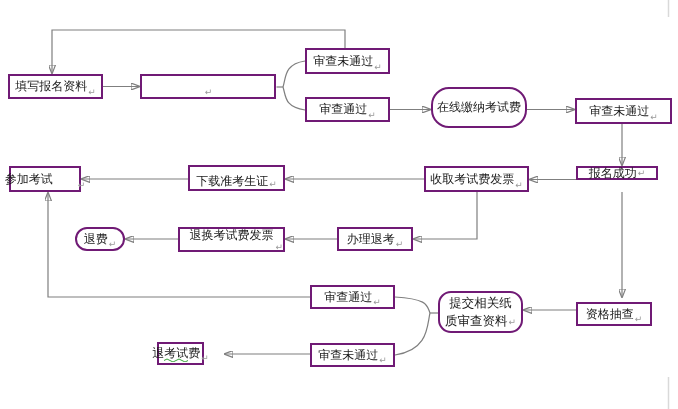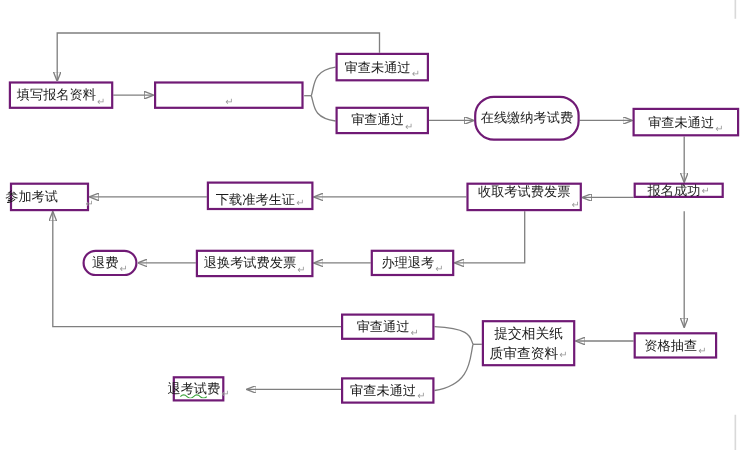--- a/index.html
+++ b/index.html
@@ -12,21 +12,21 @@
     stroke:#7f7f7f;stroke-width:1.2;fill:none;
   }
   #connectors .faint{stroke:#d9d9d9;stroke-width:1.5;}
   .node{
     position:absolute;box-sizing:border-box;border:2px solid #701a75;
     background:transparent;color:#1a1a1a;font-size:12px;line-height:1.25;
     display:flex;align-items:center;justify-content:center;text-align:center;
     white-space:nowrap;
   }
   .node .mark{font-size:9px;color:#999;margin-left:1px;align-self:flex-end;line-height:1;}
-  .twoline{white-space:normal;line-height:1.45;font-size:12.5px;}
+  .twoline{white-space:normal;line-height:1.45;font-size:12.5px;border-radius:13px;}
   .squiggle{position:absolute;left:4px;bottom:1px;}
   .squiggle path{stroke:#3aa23a;stroke-width:1;fill:none;}
 </style>
 </head>
 <body>
 
 <div id="stage">
 
   <svg id="connectors" viewBox="0 0 678 409" xmlns="http://www.w3.org/2000/svg">
     <defs>
@@ -103,41 +103,41 @@
   <div class="node" style="left:575px;top:98px;width:97px;height:26px;">
     <span>审查未通过</span>
       <span class="mark">↵</span>
   </div>
 
   <div class="node" style="left:576px;top:166px;width:82px;height:14px;">
     <span>报名成功</span>
       <span class="mark">↵</span>
   </div>
 
-  <div class="node" style="left:424px;top:166px;width:105px;height:26px;flex-direction:column;">
+  <div class="node" style="left:424px;top:166px;width:105px;height:26px;">
     <span>收取考试费发票</span>
       <span class="mark">↵</span>
   </div>
 
   <div class="node" style="left:188px;top:165px;width:97px;height:26px;align-items:flex-end;">
     <span>下载准考生证</span>
       <span class="mark">↵</span>
   </div>
 
   <div class="node" style="left:9px;top:166px;width:72px;height:26px;gap:24px;">
     <span>参加考试</span>
       <span class="mark">↵</span>
   </div>
 
   <div class="node" style="left:75px;top:227px;width:50px;height:24px;border-radius:12px;">
     <span>退费</span>
       <span class="mark">↵</span>
   </div>
 
-  <div class="node" style="left:178px;top:227px;width:107px;height:25px;">
+  <div class="node" style="left:178px;top:227px;width:107px;height:25px;flex-direction:column;">
     <span>退换考试费发票</span>
       <span class="mark">↵</span>
   </div>
 
   <div class="node" style="left:337px;top:227px;width:76px;height:24px;">
     <span>办理退考</span>
       <span class="mark">↵</span>
   </div>
 
   <div class="node" style="left:576px;top:302px;width:76px;height:24px;">

